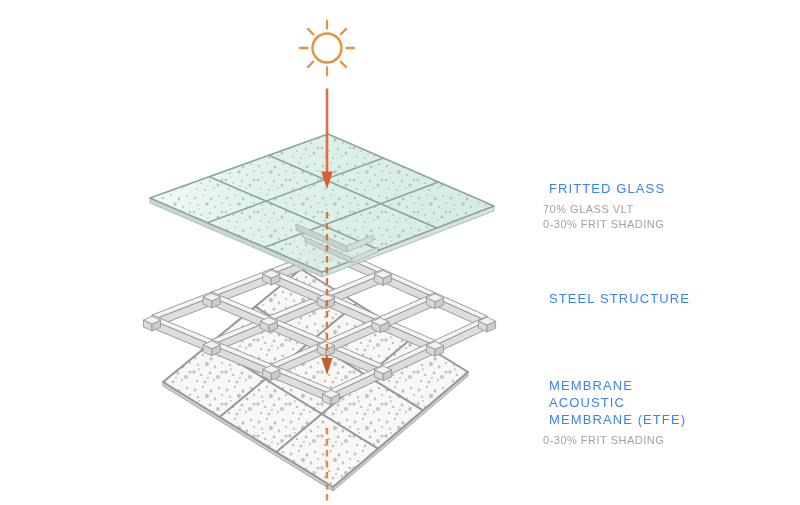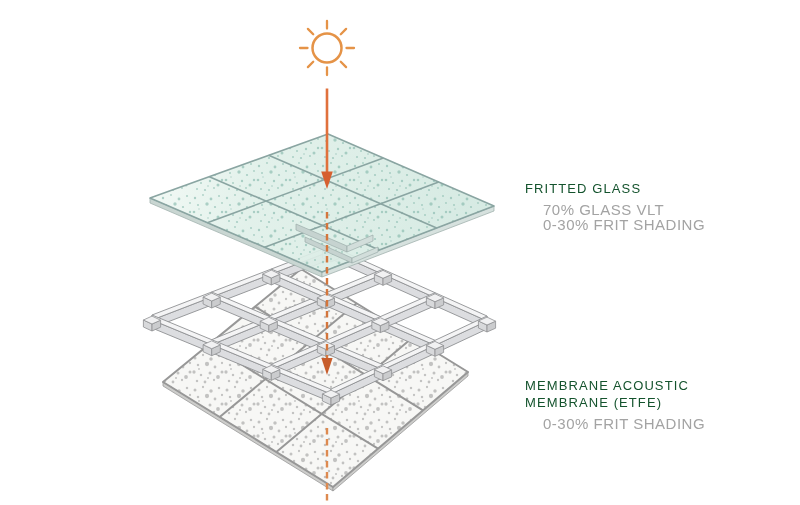--- a/index.html
+++ b/index.html
@@ -3,23 +3,23 @@
 <meta charset="utf-8">
 <style>
   html,body{margin:0;padding:0;background:#ffffff;}
   .stage{
     position:relative;width:800px;height:505px;background:#ffffff;overflow:hidden;
     font-family:"Liberation Sans",sans-serif;
   }
   .stage svg{position:absolute;left:0;top:0;}
   .labels{position:absolute;left:0;top:0;width:800px;height:505px;}
   .lg{position:absolute;left:525px;width:178px;}
-  .lt{font-size:13px;letter-spacing:1.1px;line-height:17px;color:#14532d;}
+  .lt{font-size:13px;letter-spacing:1.1px;line-height:17px;color:#3b82f6;margin-left:24px;}
   .ld-wrap{margin:5px 0 0 18px;}
-  .ld{font-size:15px;letter-spacing:.5px;line-height:15px;color:#a3a3a3;white-space:nowrap;}
+  .ld{font-size:11px;letter-spacing:.5px;line-height:15px;color:#a3a3a3;white-space:nowrap;}
 </style>
 </head>
 <body>
 
 <div class="stage">
   <svg id="diagram" width="800" height="505" viewBox="0 0 800 505">
       <defs>
         <linearGradient id="glassGrad" gradientUnits="userSpaceOnUse" x1="150" y1="160" x2="494" y2="240">
           <stop offset="0" stop-color="#f2f9f5"></stop>
           <stop offset="0.3" stop-color="#e0f0e9"></stop>
@@ -183,20 +183,21 @@
 
   <div class="labels">
     <div class="lg" style="top:180px">
       <div class="lt">FRITTED GLASS</div>
       <div class="ld-wrap">
         <div class="ld">70% GLASS VLT</div>
         <div class="ld">0-30% FRIT SHADING</div>
       </div>
     </div>
     <div class="lg" style="top:290px">
+      <div class="lt">STEEL STRUCTURE</div>
     </div>
     <div class="lg" style="top:377px">
       <div class="lt">MEMBRANE ACOUSTIC MEMBRANE (ETFE)</div>
       <div class="ld-wrap">
         <div class="ld">0-30% FRIT SHADING</div>
       </div>
     </div>
   </div>
 </div>
 

